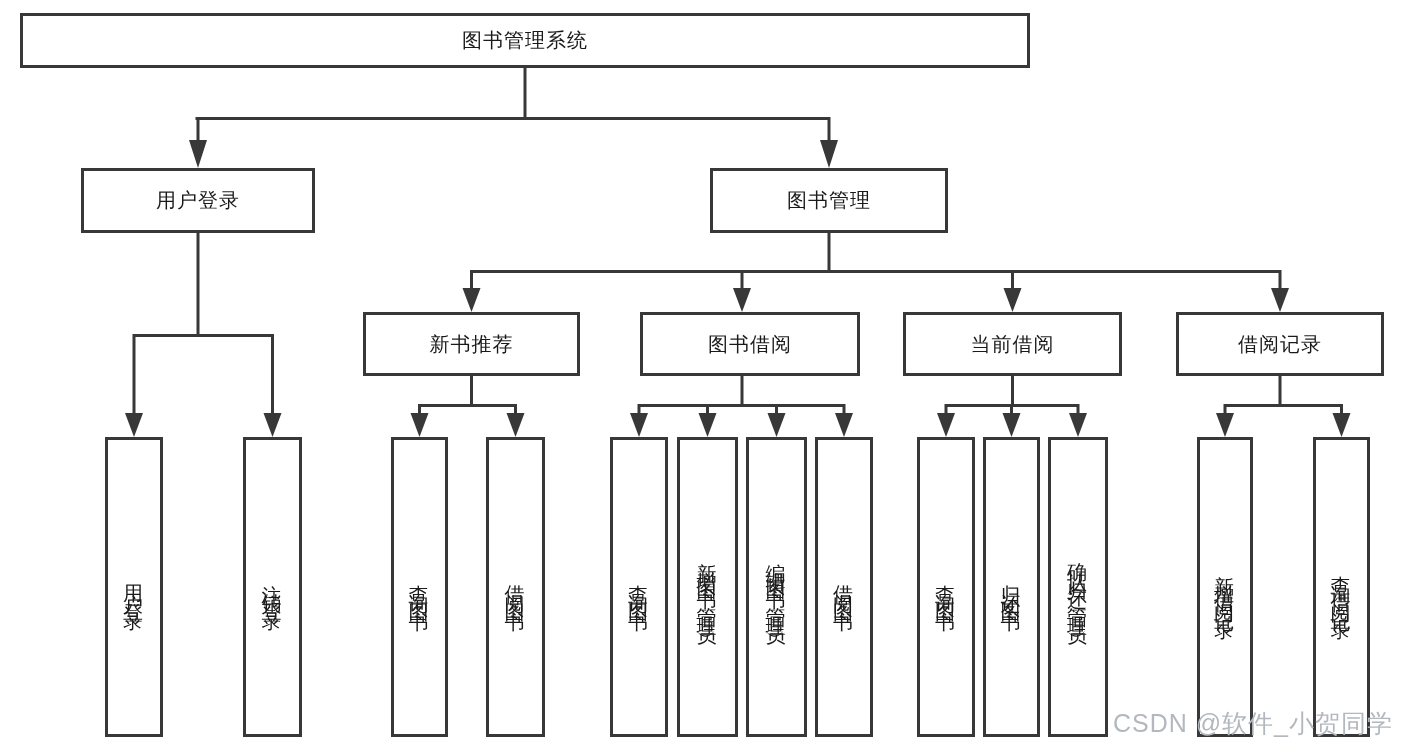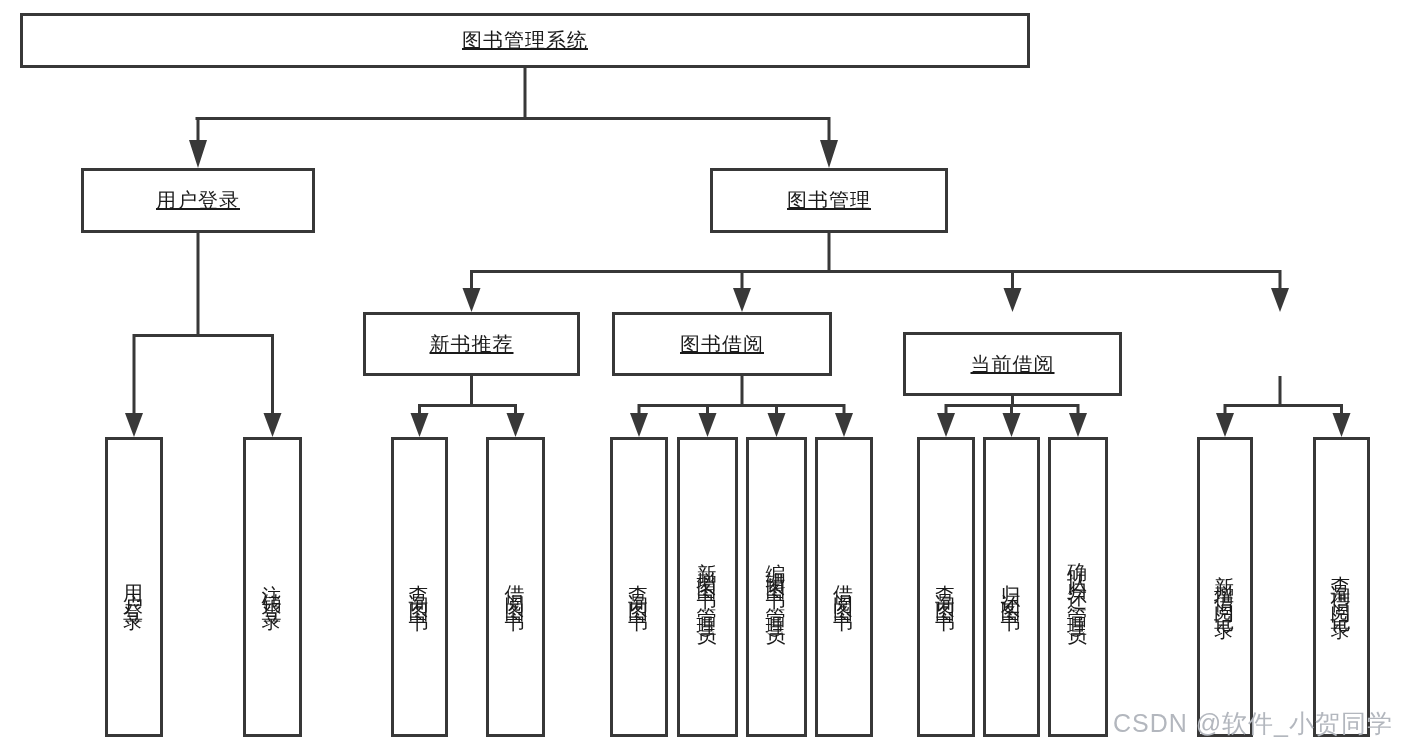--- a/index.html
+++ b/index.html
@@ -36,21 +36,20 @@
     box-sizing:border-box;
     background:#fff;
     border:3px solid var(--line);
     display:flex;
     align-items:center;
     justify-content:center;
     font-size:20px;
     color:var(--text);
     letter-spacing:1px;
     white-space:nowrap;
-    text-decoration:underline;
   }
   .vbox{
     position:absolute;
     box-sizing:border-box;
     background:#fff;
     border:3px solid var(--line);
     display:flex;
     align-items:center;
     justify-content:center;
     writing-mode:vertical-rl;
@@ -103,22 +102,23 @@
          M1216 413 L1234 413 L1225 437 Z
          M1332.5 413 L1350.5 413 L1341.5 437 Z"></path>
   </svg>
 
   <div class="hbox" style="left:20px;top:13px;width:1010px;height:55px;">图书管理系统</div>
 
   <div class="hbox" style="left:81px;top:168px;width:234px;height:65px;">用户登录</div>
   <div class="hbox" style="left:710px;top:168px;width:238px;height:65px;text-align:right;">图书管理</div>
 
   <div class="hbox" style="left:363px;top:312px;width:217px;height:64px;">新书推荐</div>
-  <div class="hbox" style="left:612px;top:312px;width:220px;height:64px;">图书借阅</div>
-  <div class="hbox" style="left:903px;top:312px;width:219px;height:64px;margin-top:20px;">当前借阅</div>
+  <div class="hbox" style="left:640px;top:312px;width:220px;height:64px;">图书借阅</div>
+  <div class="hbox" style="left:903px;top:312px;width:219px;height:64px;">当前借阅</div>
+  <div class="hbox" style="left:1176px;top:312px;width:208px;height:64px;">借阅记录</div>
 
   <div class="vbox" style="left:105px;width:58px;">用户登录</div>
   <div class="vbox" style="left:243px;width:59px;">注销登录</div>
 
   <div class="vbox" style="left:391px;width:57px;">查询图书</div>
   <div class="vbox" style="left:486px;width:59px;">借阅图书</div>
 
   <div class="vbox" style="left:610px;width:58px;">查询图书</div>
   <div class="vbox" style="left:677px;width:61px;">新增图书（管理员）</div>
   <div class="vbox" style="left:746px;width:61px;">编辑图书（管理员）</div>

